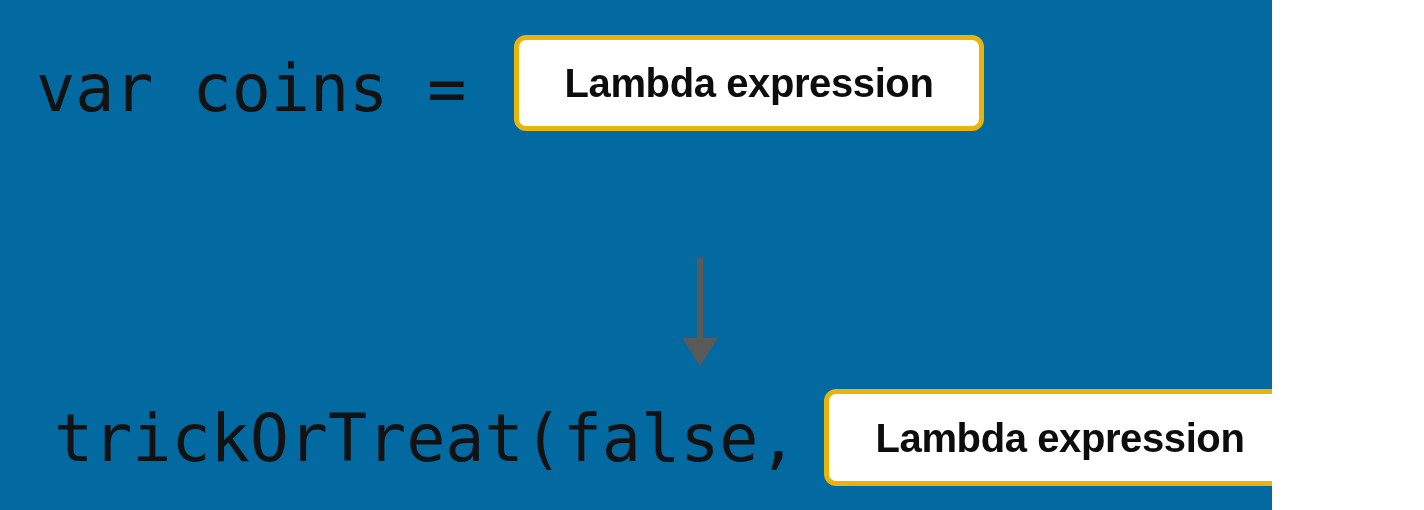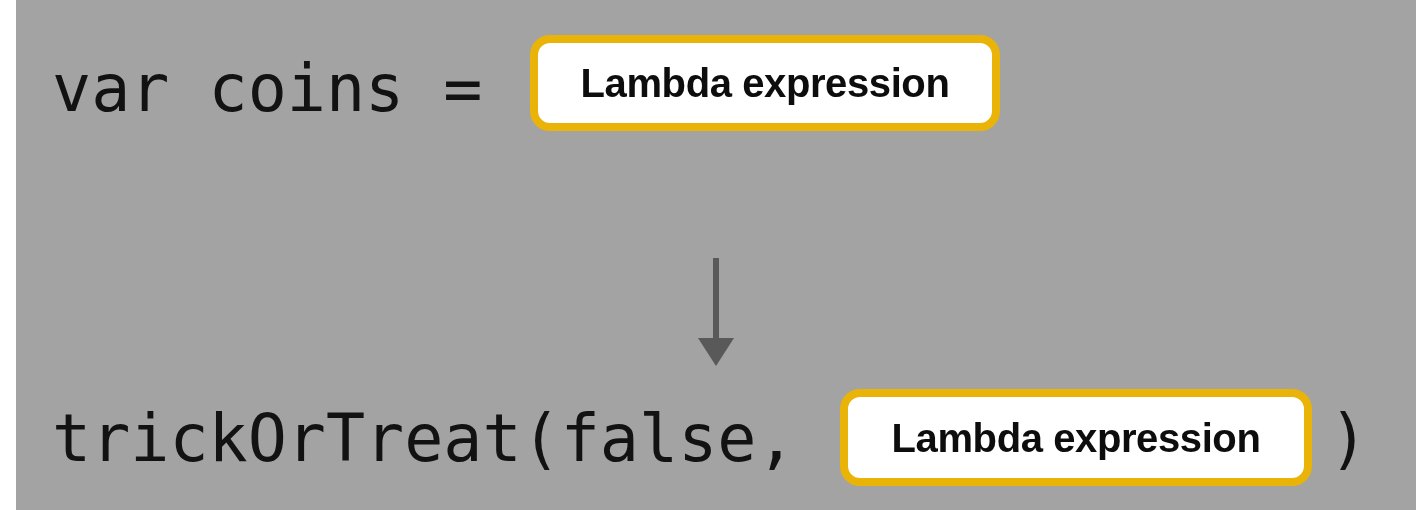--- a/index.html
+++ b/index.html
@@ -6,50 +6,49 @@
   html, body {
     margin: 0;
     padding: 0;
     background: #ffffff;
   }
   body {
     font-family: "Liberation Sans", sans-serif;
   }
   .canvas {
     position: relative;
-    width: 1400px;
+    width: 1272px;
     height: 510px;
-    background: #a3a3a3;
+    background: #0369a1;
     overflow: hidden;
-    margin-left: 16px;
   }
 
   
   .code {
     position: absolute;
     font-family: "DejaVu Sans Mono", monospace;
     font-size: 65px;
     line-height: 1;
     letter-spacing: 0px;
     color: #121212;
     white-space: pre;
     font-weight: 400;
   }
   .code-line1 { left: 36px; top: 56px; }
   .code-line2 { left: 36px; top: 174px; }
-  .code-line3 { left: 36px; top: 406px; }
+  .code-line3 { left: 54px; top: 406px; }
   .code-line3b { left: 1313px; top: 406px; }
 
   
   .chip {
     position: absolute;
     box-sizing: border-box;
     background: #ffffff;
-    border: 8px solid #eab308;
-    border-radius: 20px;
+    border: 5px solid #eab308;
+    border-radius: 12px;
     display: flex;
     align-items: center;
     justify-content: center;
   }
   .chip-label {
     font-family: "Liberation Sans", sans-serif;
     font-size: 40px;
     font-weight: 700;
     color: #0d0d0d;
     letter-spacing: -0.4px;

